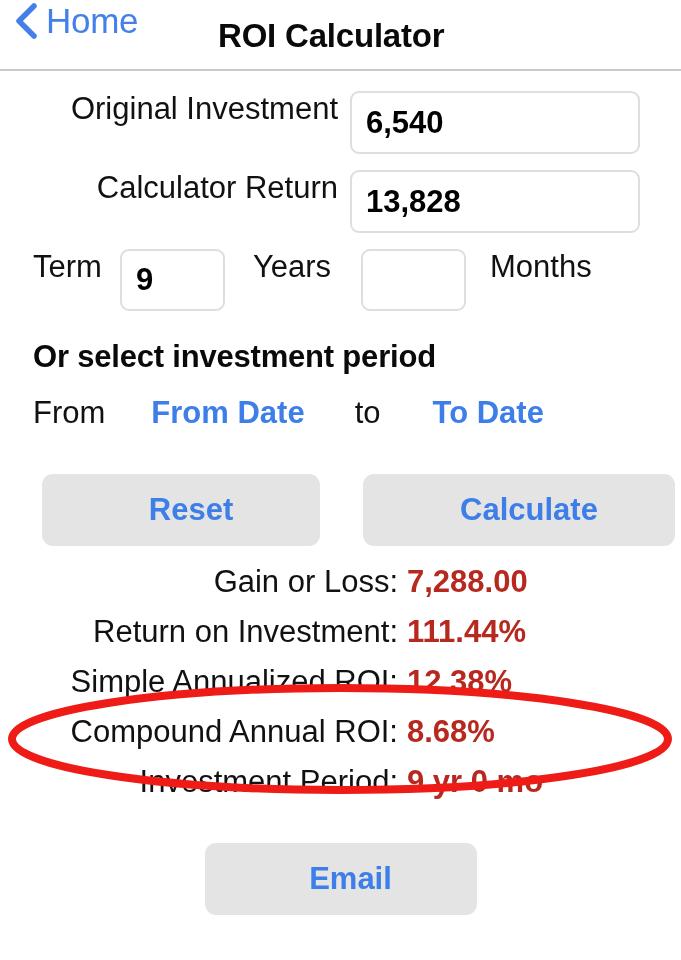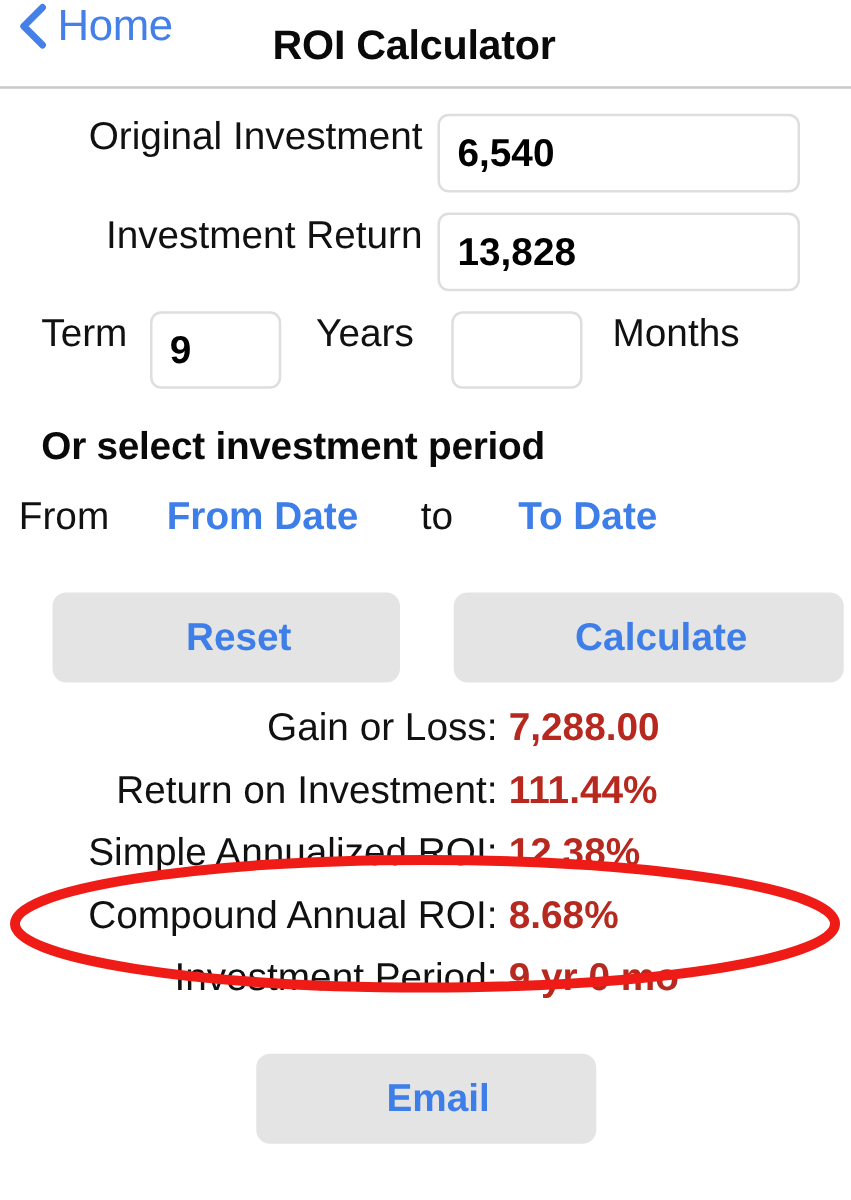--- a/index.html
+++ b/index.html
@@ -120,21 +120,21 @@
     font-weight: bold;
     color: #0a0a0a;
     letter-spacing: -0.2px;
   }
 
   
   .date-row {
     margin-top: 20px;
     display: flex;
     align-items: center;
-    padding-left: 15px;
+    padding-left: 33px;
   }
   .plain-word { font-size: 31px; color: #111; }
   .date-link {
     font-size: 31px;
     font-weight: bold;
     color: #3d7ee8;
     cursor: pointer;
   }
   .gap-a { margin-left: 46px; }
   .gap-b { margin-left: 50px; }
@@ -232,21 +232,21 @@
 </div>
 
 <div class="form">
 
   <div class="row row-invest">
     <span class="field-label label-right">Original Investment</span>
     <input class="text-input input-wide" type="text" value="6,540" style="">
   </div>
 
   <div class="row row-return">
-    <span class="field-label label-right">Investment Return</span>
+    <span class="field-label label-right">Calculator Return</span>
     <input class="text-input input-wide" type="text" value="13,828" style="">
   </div>
 
   <div class="row row-term">
     <span class="field-label term-word">Term</span>
     <input class="text-input input-small term-input-gap" type="text" value="9" style="">
     <span class="field-label years-word">Years</span>
     <input class="text-input input-small months-input-gap" type="text" value="" style="">
     <span class="field-label months-word">Months</span>
   </div>

